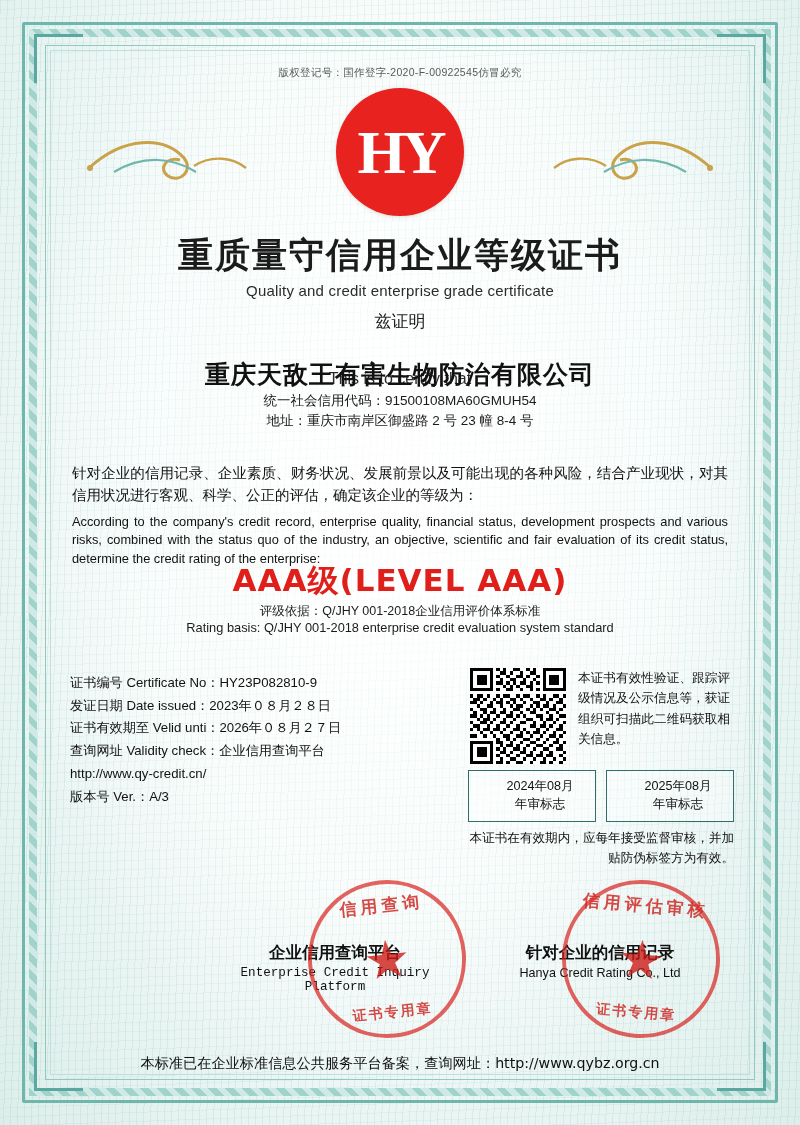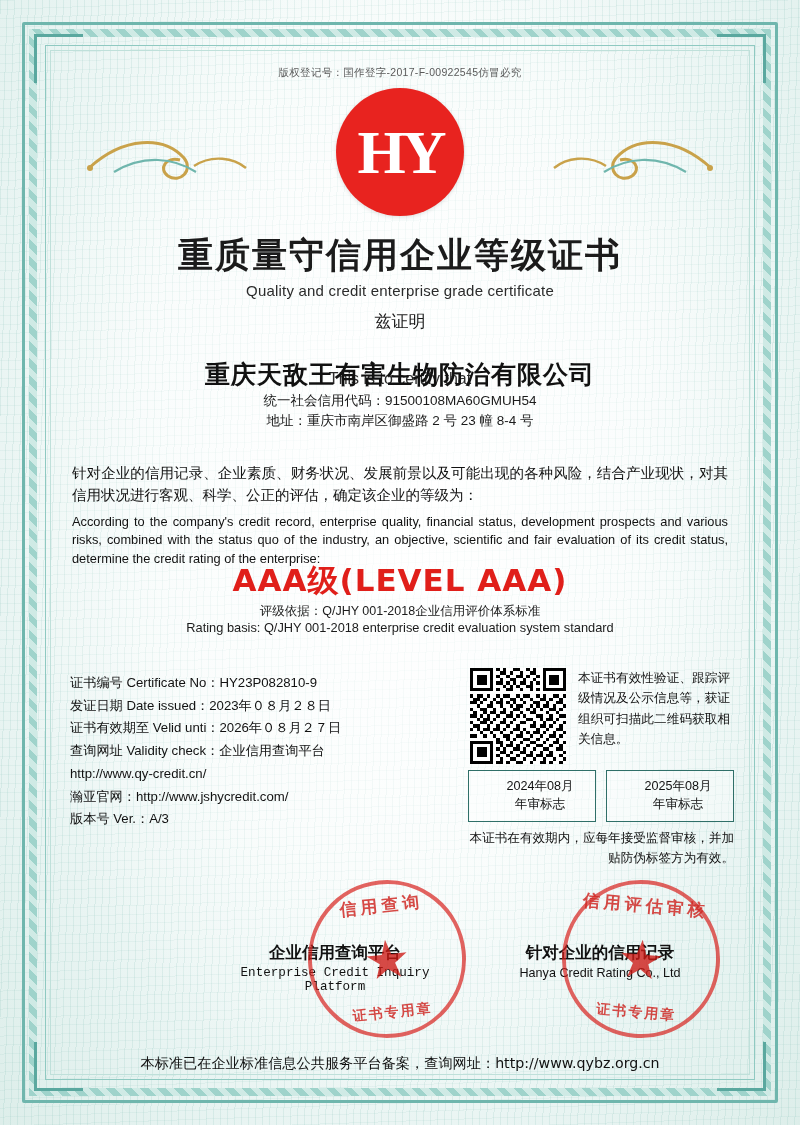--- a/index.html
+++ b/index.html
@@ -238,21 +238,21 @@
 
   <div class="frame-outer"></div>
   <div class="frame-mid"></div>
   <div class="frame-inner"></div>
   <div class="frame-inner2"></div>
   <div class="corner tl"></div>
   <div class="corner tr"></div>
   <div class="corner bl"></div>
   <div class="corner br"></div>
 
-  <div class="copyright">版权登记号：国作登字-2017-F-00922545仿冒必究</div>
+  <div class="copyright">版权登记号：国作登字-2020-F-00922545仿冒必究</div>
 
   <div class="emblem-wrap">
     <svg class="flourish left" viewBox="0 0 230 70">
       <path d="M5 40 C40 8, 80 8, 100 30 C110 42, 96 56, 84 48 C74 41, 82 28, 96 32" fill="none" stroke="#c9a24a" stroke-width="3"></path>
       <path d="M30 44 C60 26, 90 30, 112 44" fill="none" stroke="#6fb6ad" stroke-width="2.2"></path>
       <path d="M110 38 C128 26, 150 30, 162 40" fill="none" stroke="#c9a24a" stroke-width="2.4"></path>
       <circle cx="6" cy="40" r="3" fill="#c9a24a"></circle>
     </svg>
     <svg class="flourish right" viewBox="0 0 230 70">
       <path d="M5 40 C40 8, 80 8, 100 30 C110 42, 96 56, 84 48 C74 41, 82 28, 96 32" fill="none" stroke="#c9a24a" stroke-width="3"></path>
@@ -289,23 +289,20 @@
     <div>
       <span class="lbl">发证日期 Date issued：</span><span class="val">2023年０８月２８日</span>
     </div>
     <div>
       <span class="lbl">证书有效期至 Velid unti：</span><span class="val">2026年０８月２７日</span>
     </div>
     <div>
       <span class="lbl">查询网址  Validity check：</span><span class="val">企业信用查询平台</span>
     </div>
     <div class="url">http://www.qy-credit.cn/</div>
-    <div>
-      <span class="lbl">瀚亚官网：</span><span class="val">http://www.jshycredit.com/</span>
-    </div>
     <div>
       <span class="lbl">版本号 Ver.：</span><span class="val">A/3</span>
     </div>
   </div>
 
   <div class="qr-box">
     <svg width="96" height="96" viewBox="0 0 29 29" shape-rendering="crispEdges">
       <rect width="29" height="29" fill="#ffffff"></rect>
       <g fill="#000000">
         <rect x="0" y="0" width="7" height="1"></rect>

